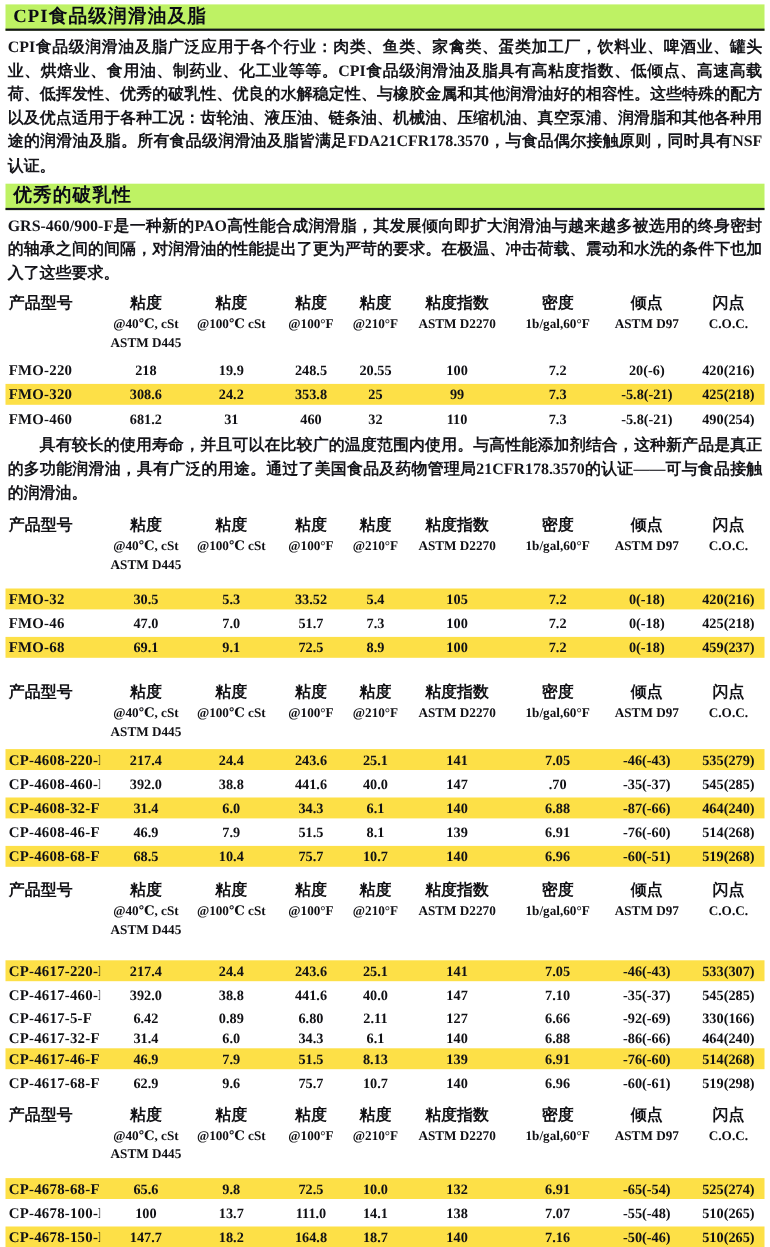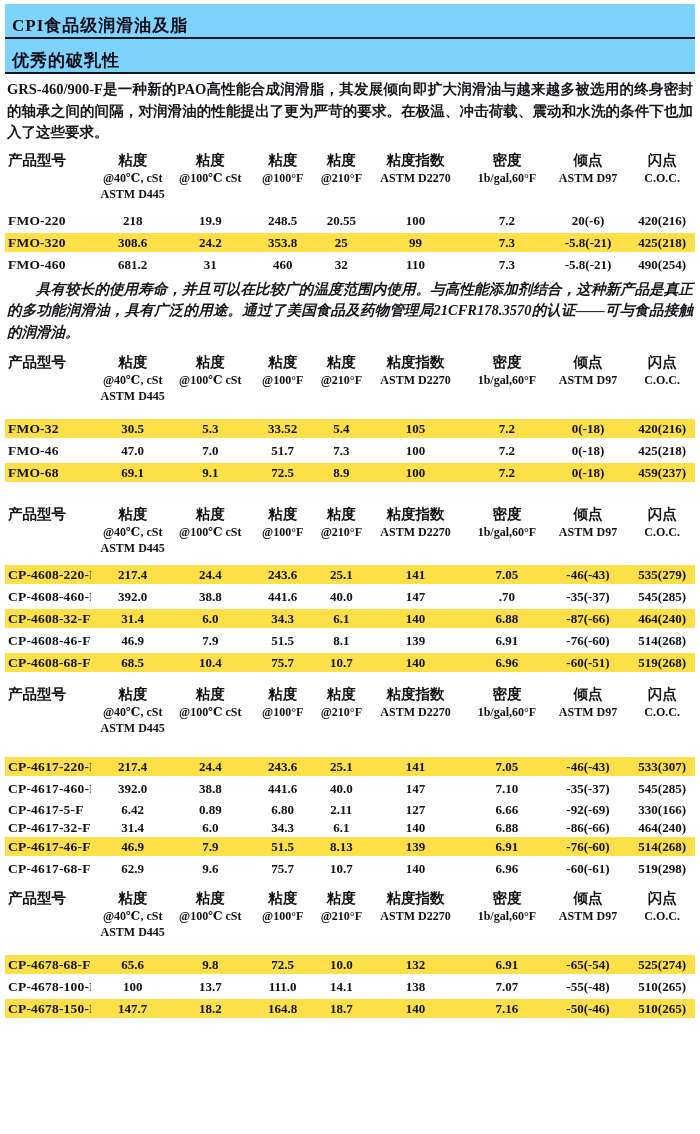--- a/index.html
+++ b/index.html
@@ -14,37 +14,37 @@
   }
   .page {
     box-sizing: border-box;
     width: 700px;
     min-height: 1134px;
     padding: 4px 5px 6px 5px;
     background: #ffffff;
     font-weight: bold;
   }
   .section-bar {
-    background: #7dd3fc;
+    background: #bef264;
     border-bottom: 2px solid #15151f;
     font-size: 17px;
     font-weight: bold;
     letter-spacing: 1px;
     color: #0b0b16;
-    padding: 12px 4px 1px 7px;
+    padding: 1px 4px 1px 7px;
     line-height: 20px;
   }
   .para {
     margin: 5px 2px 4px 2px;
     font-size: 14.5px;
     line-height: 21.6px;
     text-align: justify;
     color: #15151a;
   }
-  .para.indent { text-indent: 2em; font-style: italic; }
+  .para.indent { text-indent: 2em; }
 
   .spec-table { --cols: 12.5% 12% 10.5% 10.5% 6.5% 15% 11.5% 12% 9.5%; }
   .t1 { margin-top: 6px; }
   .t2 { margin-top: 8px; }
   .t3 { margin-top: 22px; }
   .t4 { margin-top: 12px; }
   .t5 { margin-top: 10px; }
 
   .thead {
     display: grid;
@@ -79,20 +79,21 @@
 </style>
 </head>
 <body>
 
 <div class="page">
 
   <div class="section-bar">
     <span>CPI食品级润滑油及脂</span>
   </div>
 
+  <p class="para">CPI食品级润滑油及脂广泛应用于各个行业：肉类、鱼类、家禽类、蛋类加工厂，饮料业、啤酒业、罐头业、烘焙业、食用油、制药业、化工业等等。CPI食品级润滑油及脂具有高粘度指数、低倾点、高速高载荷、低挥发性、优秀的破乳性、优良的水解稳定性、与橡胶金属和其他润滑油好的相容性。这些特殊的配方以及优点适用于各种工况：齿轮油、液压油、链条油、机械油、压缩机油、真空泵浦、润滑脂和其他各种用途的润滑油及脂。所有食品级润滑油及脂皆满足FDA21CFR178.3570，与食品偶尔接触原则，同时具有NSF认证。</p>
 
   <div class="section-bar">
     <span>优秀的破乳性</span>
   </div>
 
   <p class="para">GRS-460/900-F是一种新的PAO高性能合成润滑脂，其发展倾向即扩大润滑油与越来越多被选用的终身密封的轴承之间的间隔，对润滑油的性能提出了更为严苛的要求。在极温、冲击荷载、震动和水洗的条件下也加入了这些要求。</p>
 
   <div class="spec-table t1">
       <div class="thead">
         <div class="th first">

